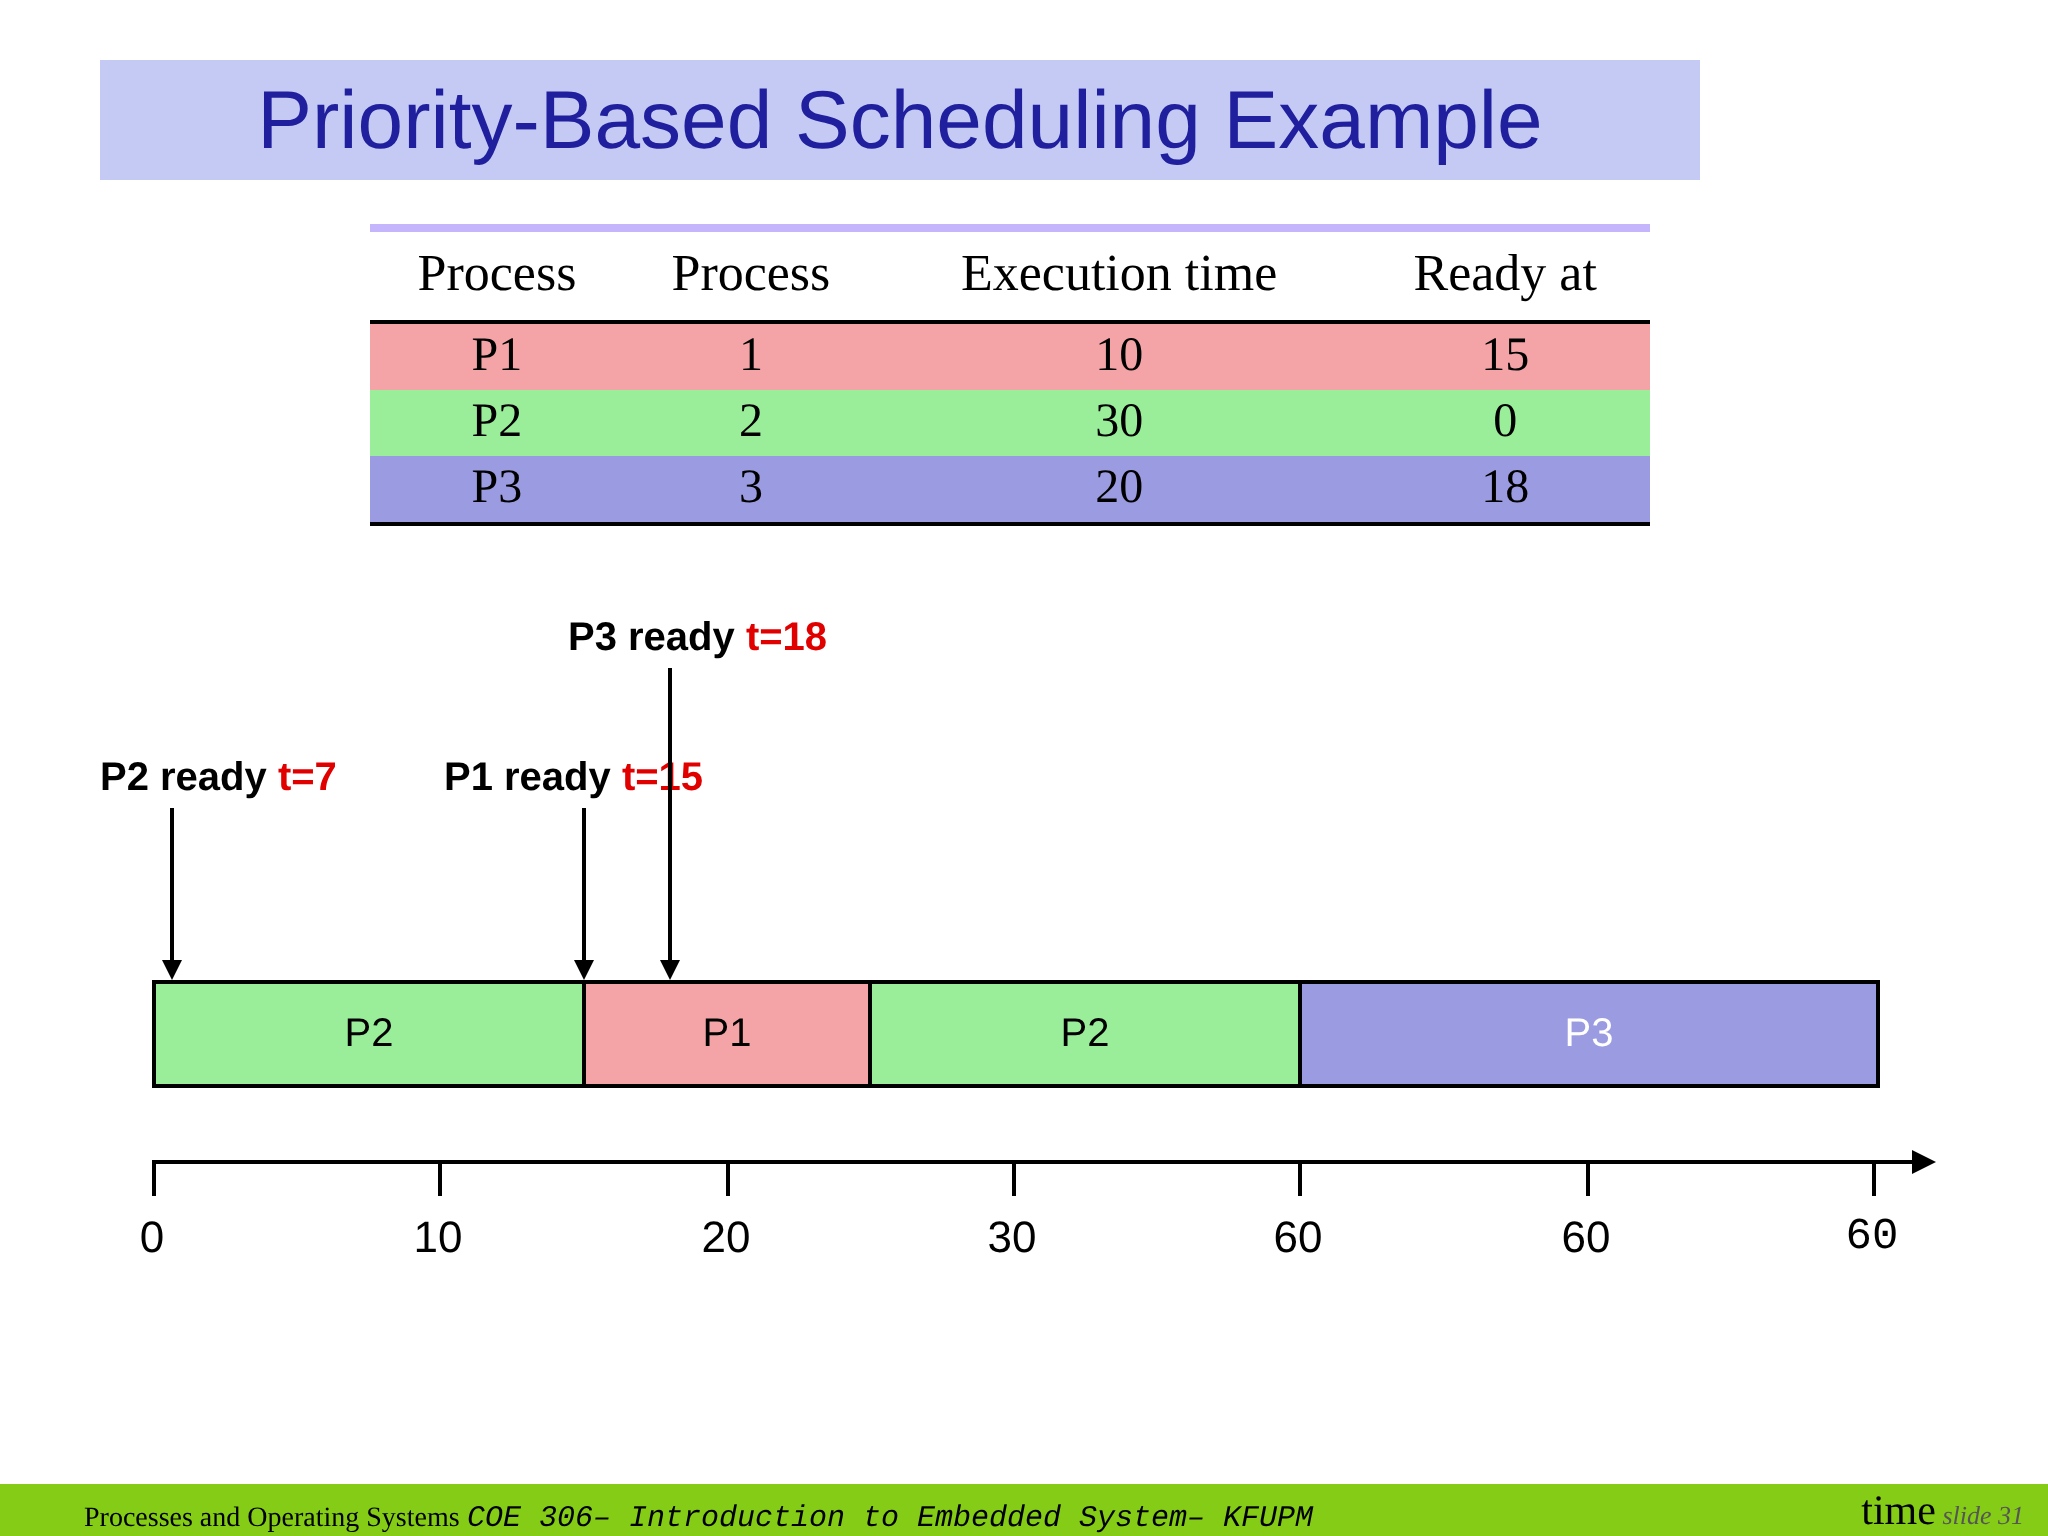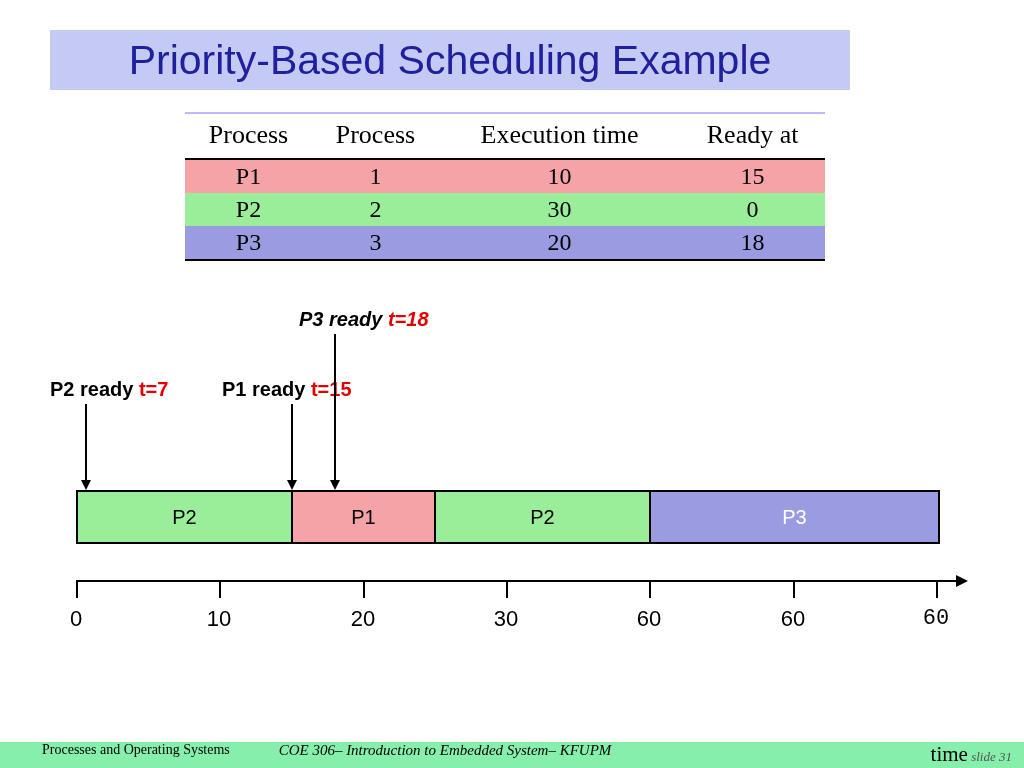--- a/index.html
+++ b/index.html
@@ -39,21 +39,21 @@
   .ptable th {
     font-weight: normal;
     font-size: 26px;
     padding: 6px 4px 8px 4px;
   }
   .ptable td {
     font-size: 24px;
     text-align: center;
     padding: 3px 4px;
   }
-  .ptable .hrule-top td, .ptable .hrule-top th { border-top: 2px solid #c4b5fd; }
+  .ptable .hrule-top td, .ptable .hrule-top th { border-top: 4px solid #c4b5fd; }
   .ptable .hrule-bot td, .ptable .hrule-bot th { border-bottom: 2px solid #000; }
   .row-p1 td { background: #f4a3a7; }
   .row-p2 td { background: #9aee9a; }
   .row-p3 td { background: #9a9be0; }
   
   .anno {
     position: absolute;
     font-size: 20px;
     font-weight: bold;
     color: #000;
@@ -130,27 +130,27 @@
     font-size: 22px;
     transform: translateX(-50%);
   }
   
   .footer {
     position: absolute;
     left: 0;
     bottom: 0;
     width: 1024px;
     height: 26px;
-    background: #86efac;
+    background: #84cc16;
     display: flex;
-    align-items: flex-start;
+    align-items: flex-end;
     font-size: 13px;
   }
   .footer .fl { padding-left: 42px; font-family: "Times New Roman", serif; font-size: 14px; }
-  .footer .fc { position: absolute; left: 0; width: 890px; text-align: center; font-style: italic; font-family: Liberation Serif, serif; font-size: 15px; }
+  .footer .fc { position: absolute; left: 0; width: 890px; text-align: center; font-style: italic; font-family: Liberation Mono, monospace; font-size: 15px; }
   .footer .fr { position: absolute; right: 12px; font-family: "Times New Roman", serif; }
   .footer .time-label { font-size: 21px; }
   .footer .slide { font-style: italic; font-size: 13px; color: #555; }
 </style>
 </head>
 <body>
 
 <div class="title-bar">
   <div class="title-text">Priority-Based Scheduling Example</div>
 </div>
@@ -177,21 +177,21 @@
   </tr>
   <tr class="row-p3 hrule-bot">
     <td>P3</td>
     <td>3</td>
     <td>20</td>
     <td>18</td>
   </tr>
 </tbody>
   </table>
 
-<div class="anno" style="left:299px; top:308px;font-style:italic;">
+<div class="anno" style="left:284px; top:308px;">
   <span>P3 ready </span><span class="tval">t=18</span>
 </div>
 <div class="anno" style="left:50px; top:378px;">
   <span>P2 ready </span><span class="tval">t=7</span>
 </div>
 <div class="anno" style="left:222px; top:378px;">
   <span>P1 ready </span><span class="tval">t=15</span>
 </div>
 
 <div class="arrow-line" style="left:85px; top:404px; width:2px; height:76px;"></div>

